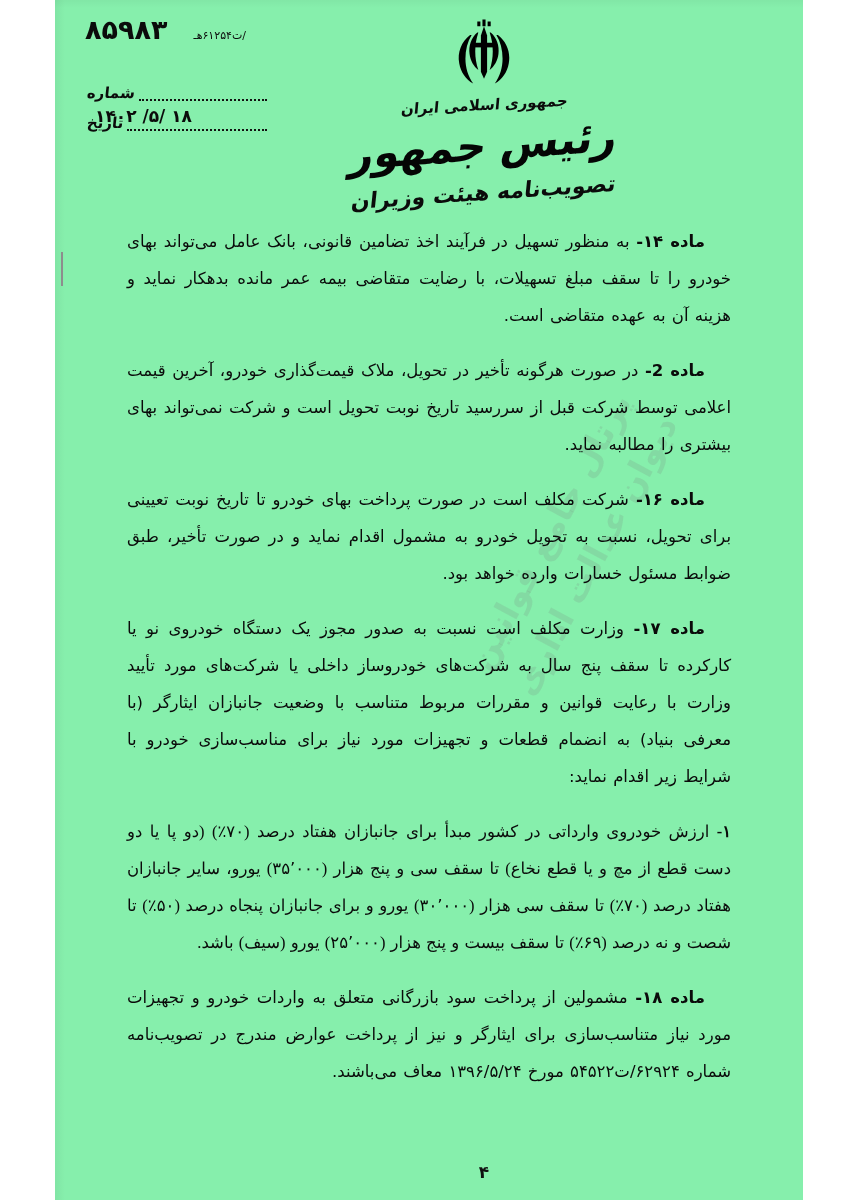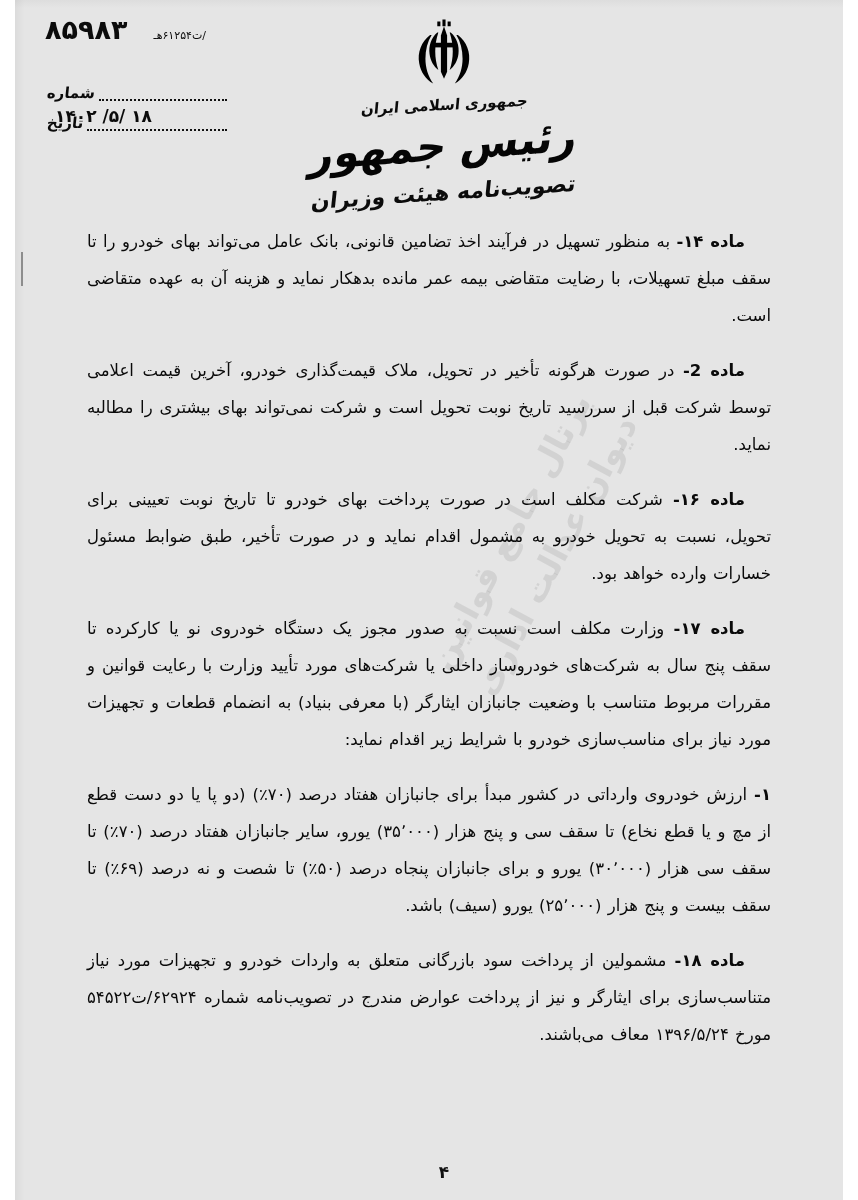--- a/index.html
+++ b/index.html
@@ -7,24 +7,24 @@
     margin: 0;
     padding: 0;
     background: #ffffff;
   }
   body {
     font-family: "DejaVu Sans", "Liberation Sans", sans-serif;
   }
 
   .page {
     position: relative;
-    width: 828px;
+    width: 748px;
     height: 1200px;
     margin: 0 auto;
-    background: #e5e5e5;
+    background: #86efac;
     overflow: hidden;
     box-sizing: border-box;
   }
 
   
   .scan-edge-left {
     position: absolute;
     left: 0; top: 0;
     width: 10px; height: 1200px;
     background: linear-gradient(to right, rgba(0,0,0,0.045), rgba(0,0,0,0));
@@ -191,20 +191,21 @@
     margin: 0 0 18px 0;
     font-weight: 500;
     letter-spacing: -0.1px;
     word-spacing: 1px;
   }
   .para.article {
     text-indent: 26px;
   }
   .para.item {
     text-indent: 0;
+    font-family: Liberation Serif, serif;
   }
   .para .lead {
     font-weight: 800;
   }
 
   
   .page-number {
     position: absolute;
     left: 0;
     bottom: 18px;

